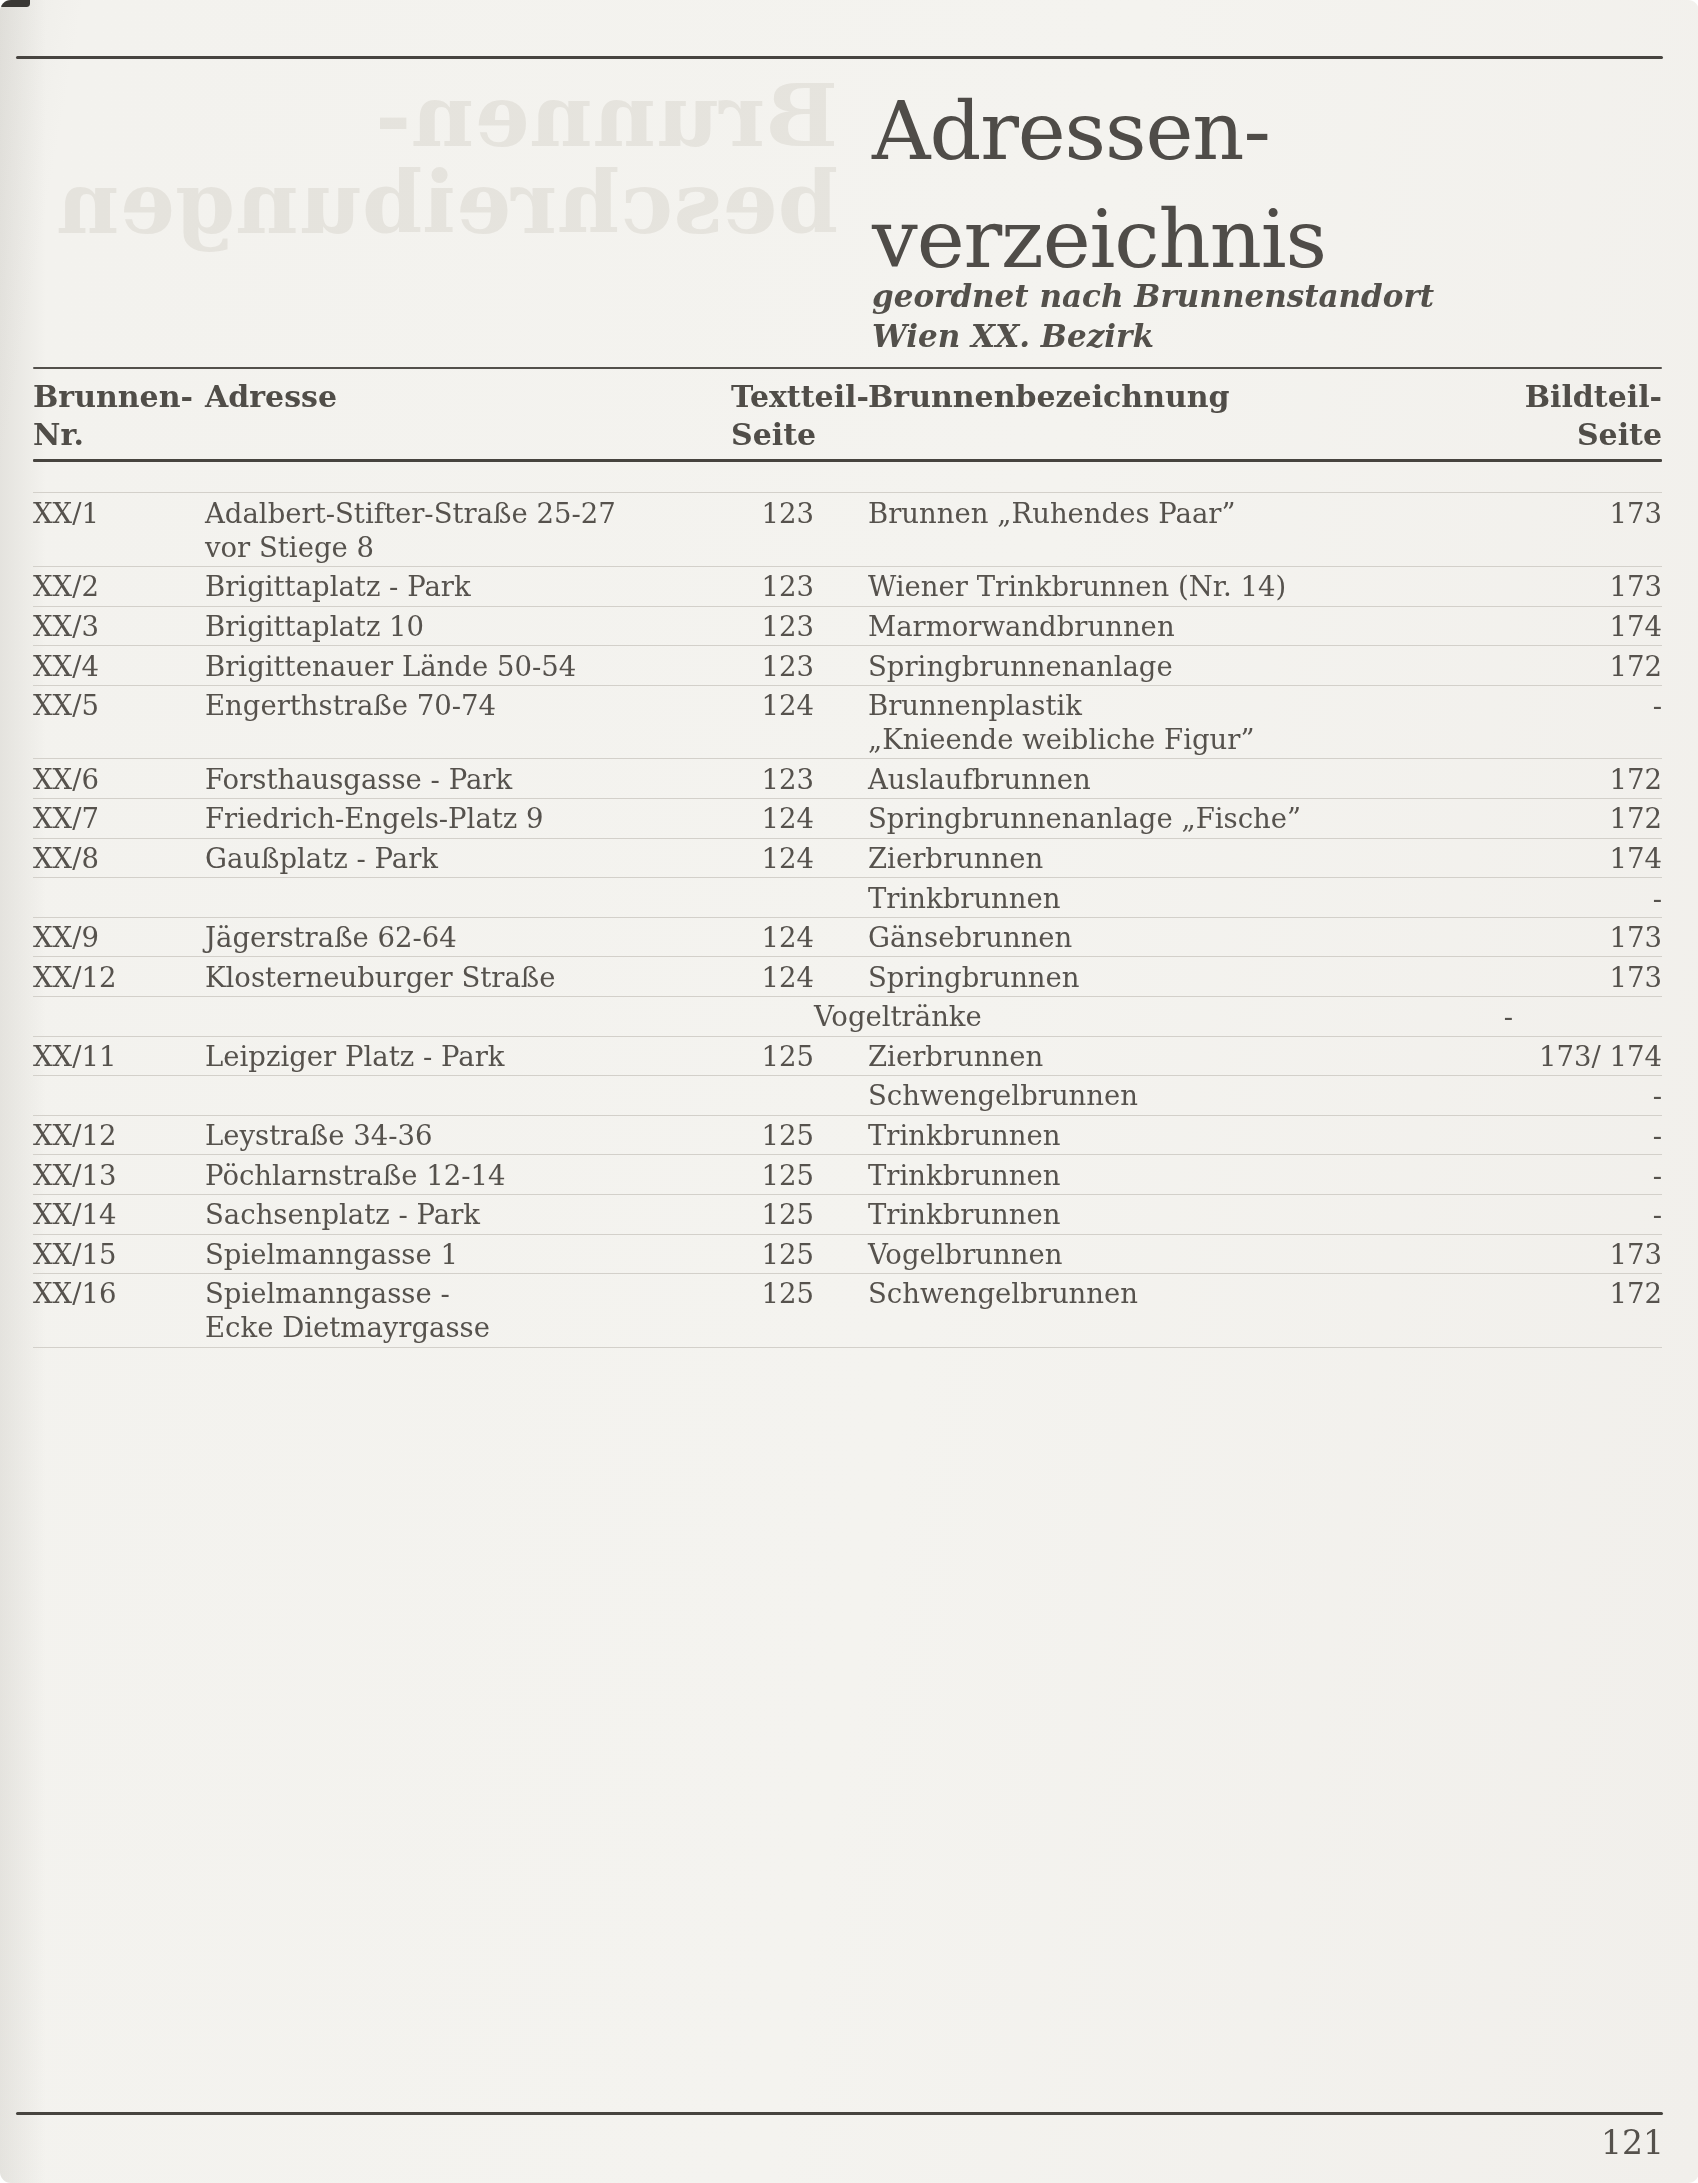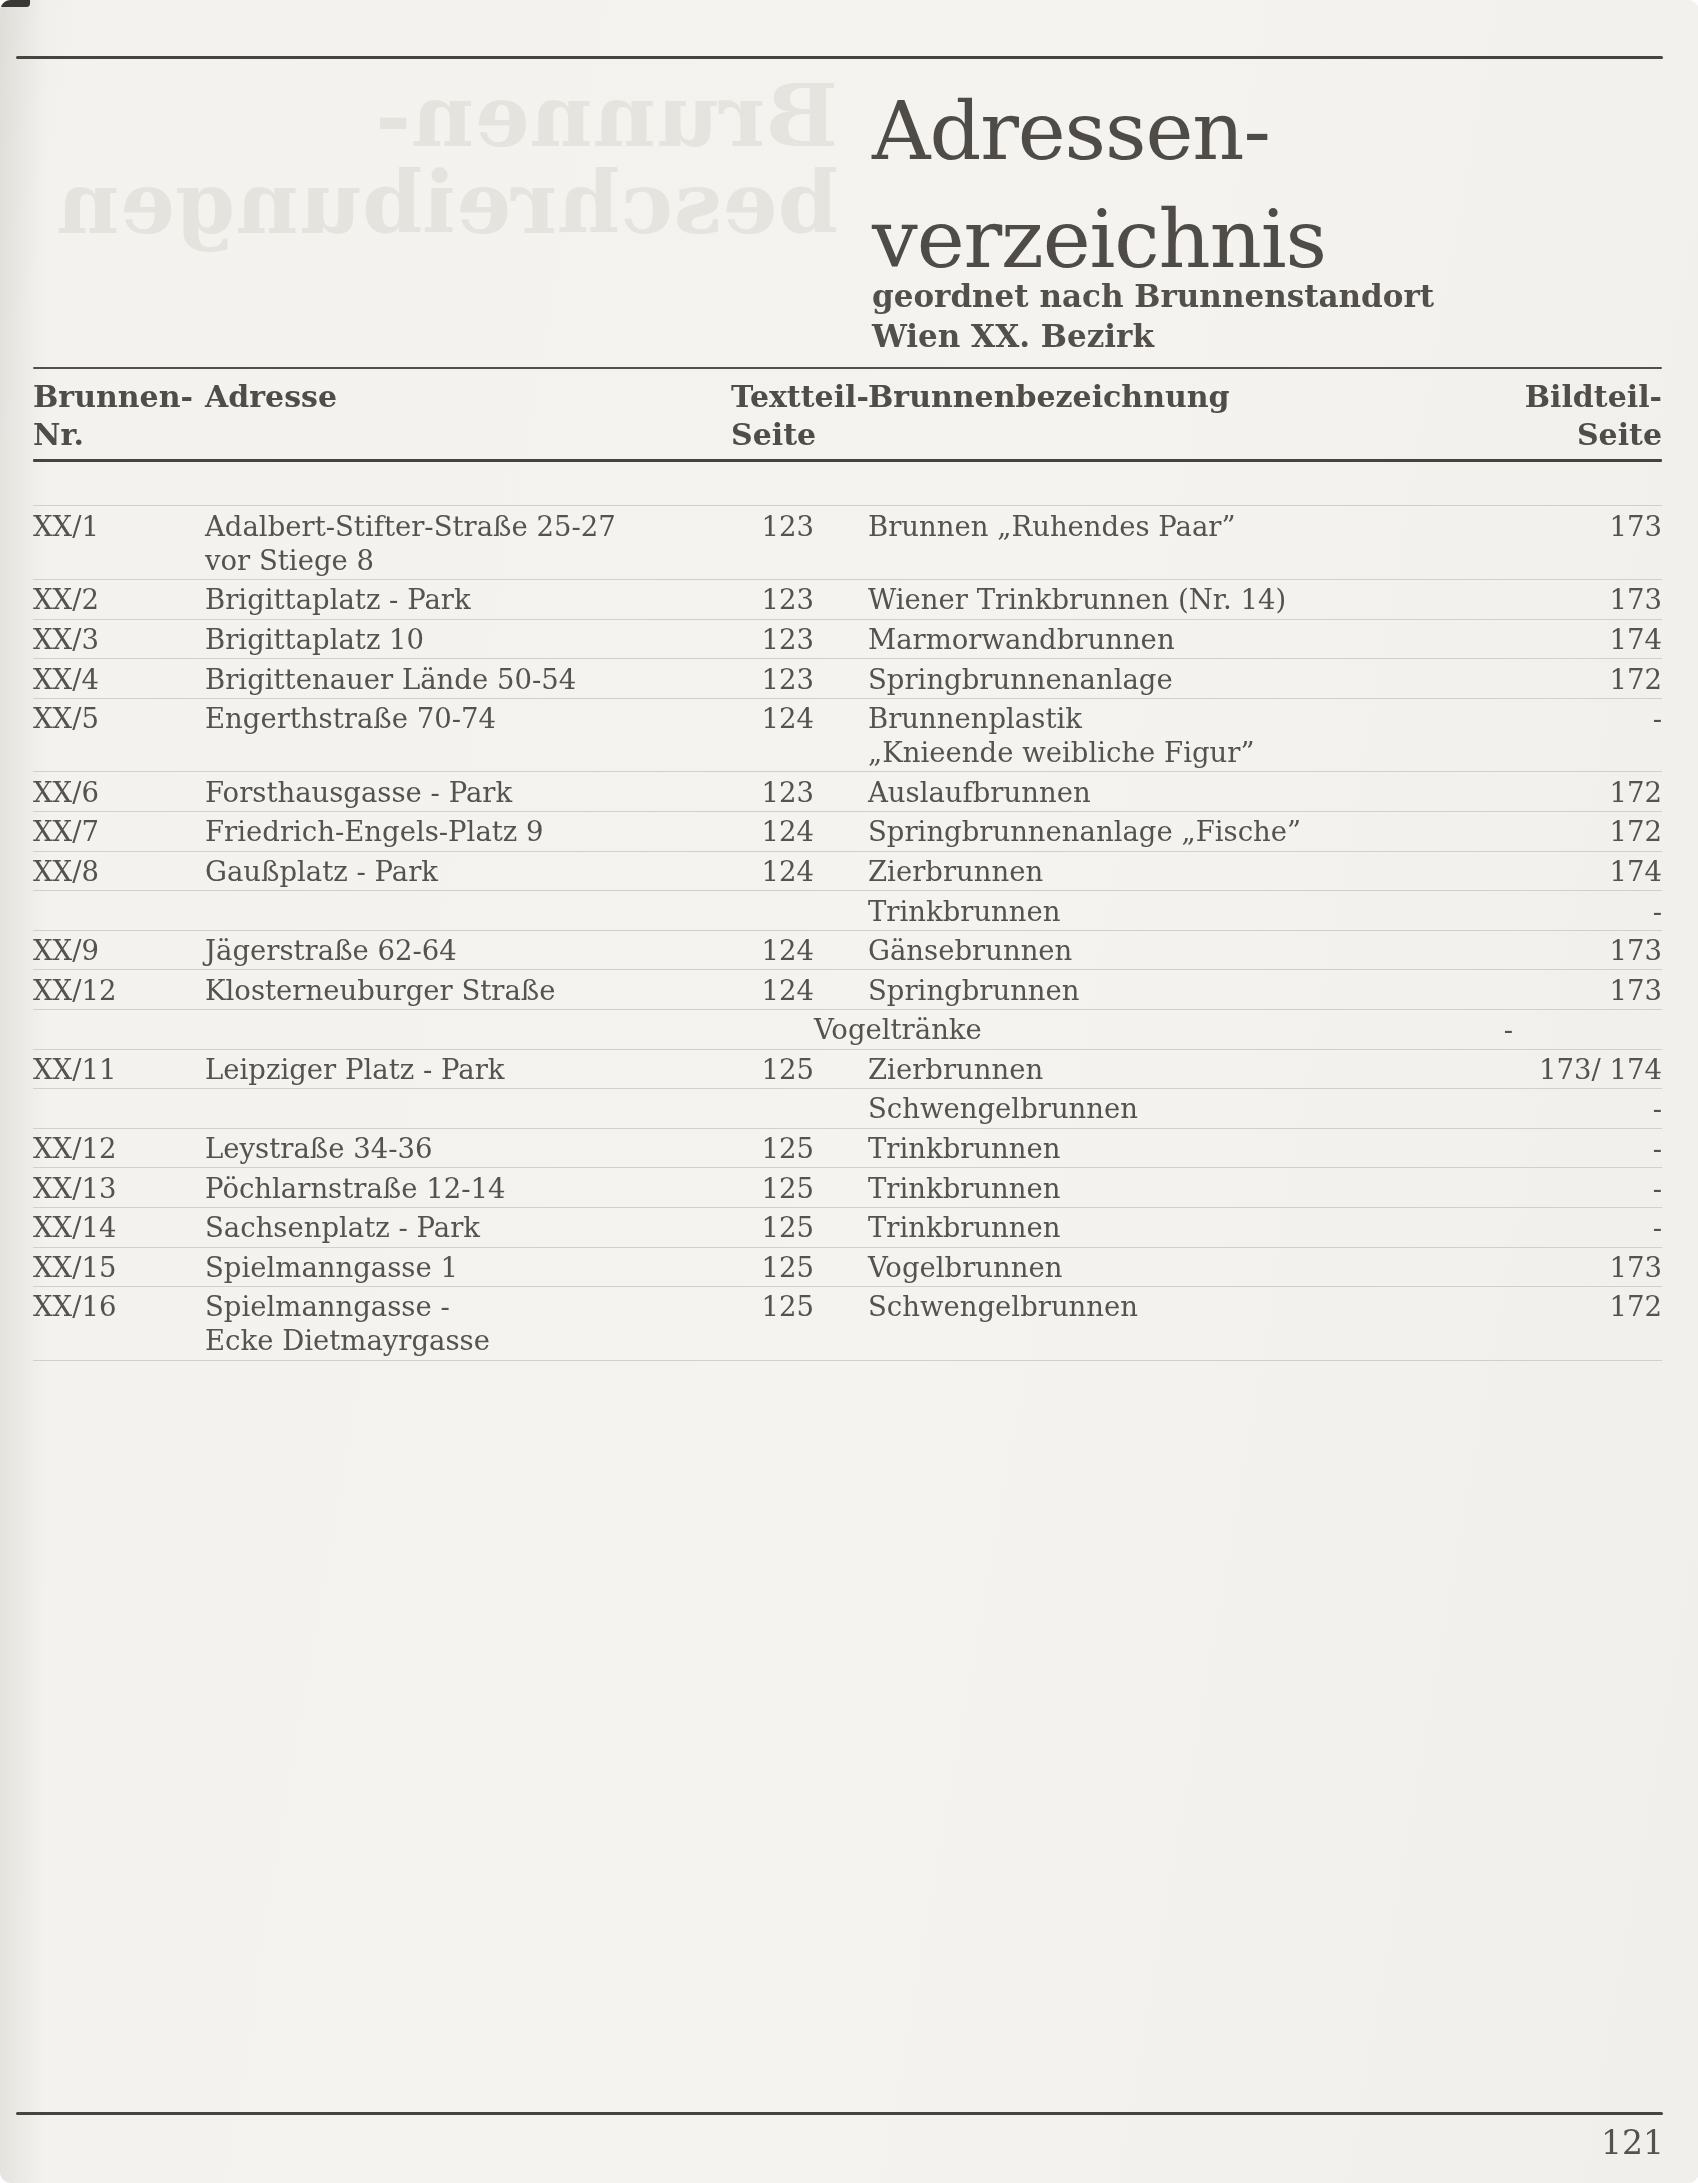--- a/index.html
+++ b/index.html
@@ -32,34 +32,34 @@
     color: #8e8371; opacity: 0.13; letter-spacing: 0.6px;
     white-space: nowrap;
   }
   .page-title {
     position: absolute; left: 872px; top: 77px;
     font-size: 81px; line-height: 108px; letter-spacing: -1.1px;
     color: #4f4c48; font-weight: 400;
   }
   .page-subtitle {
     position: absolute; left: 872px; top: 276px;
-    font-size: 31px; line-height: 40px; font-weight: bold; color: #53504b;
+    font-size: 31px; line-height: 40px; font-weight: bold; color: #53504b; font-style: italic;
   }
   .adr-table { position: absolute; left: 33px; top: 367px; width: 1629px; }
   .hrule-top    { height: 2.3px; background: #53504b; border-radius: 1.1px; }
   .hrule-bottom { height: 3.4px; background: #47443f; border-radius: 1.1px; margin-top: 4.6px; }
   .grid-cols {
     display: grid;
     grid-template-columns: 172px 526px 83px 54px 645px 149px;
   }
   .thead {
     padding-top: 9.2px;
     font-size: 30px; line-height: 38px; font-weight: bold; color: #504d48;
   }
-  .rows { margin-top: 43px; border-bottom: 1.1px solid #d3d0ca; }
+  .rows { margin-top: 30px; border-bottom: 1.1px solid #d3d0ca; }
   .trow {
     border-top: 1.1px solid #d3d0ca;
     padding: 2.3px 0;
     font-size: 27.5px; line-height: 34px; color: #56524d;
   }
   .cell { overflow: visible; white-space: nowrap; }
   .c-txt, .c-bild { text-align: right; }
   .bottom-rule {
     position: absolute; left: 16px; top: 2112px; width: 1647px; height: 2.9px;
     background: #47443f; border-radius: 1.7px;

